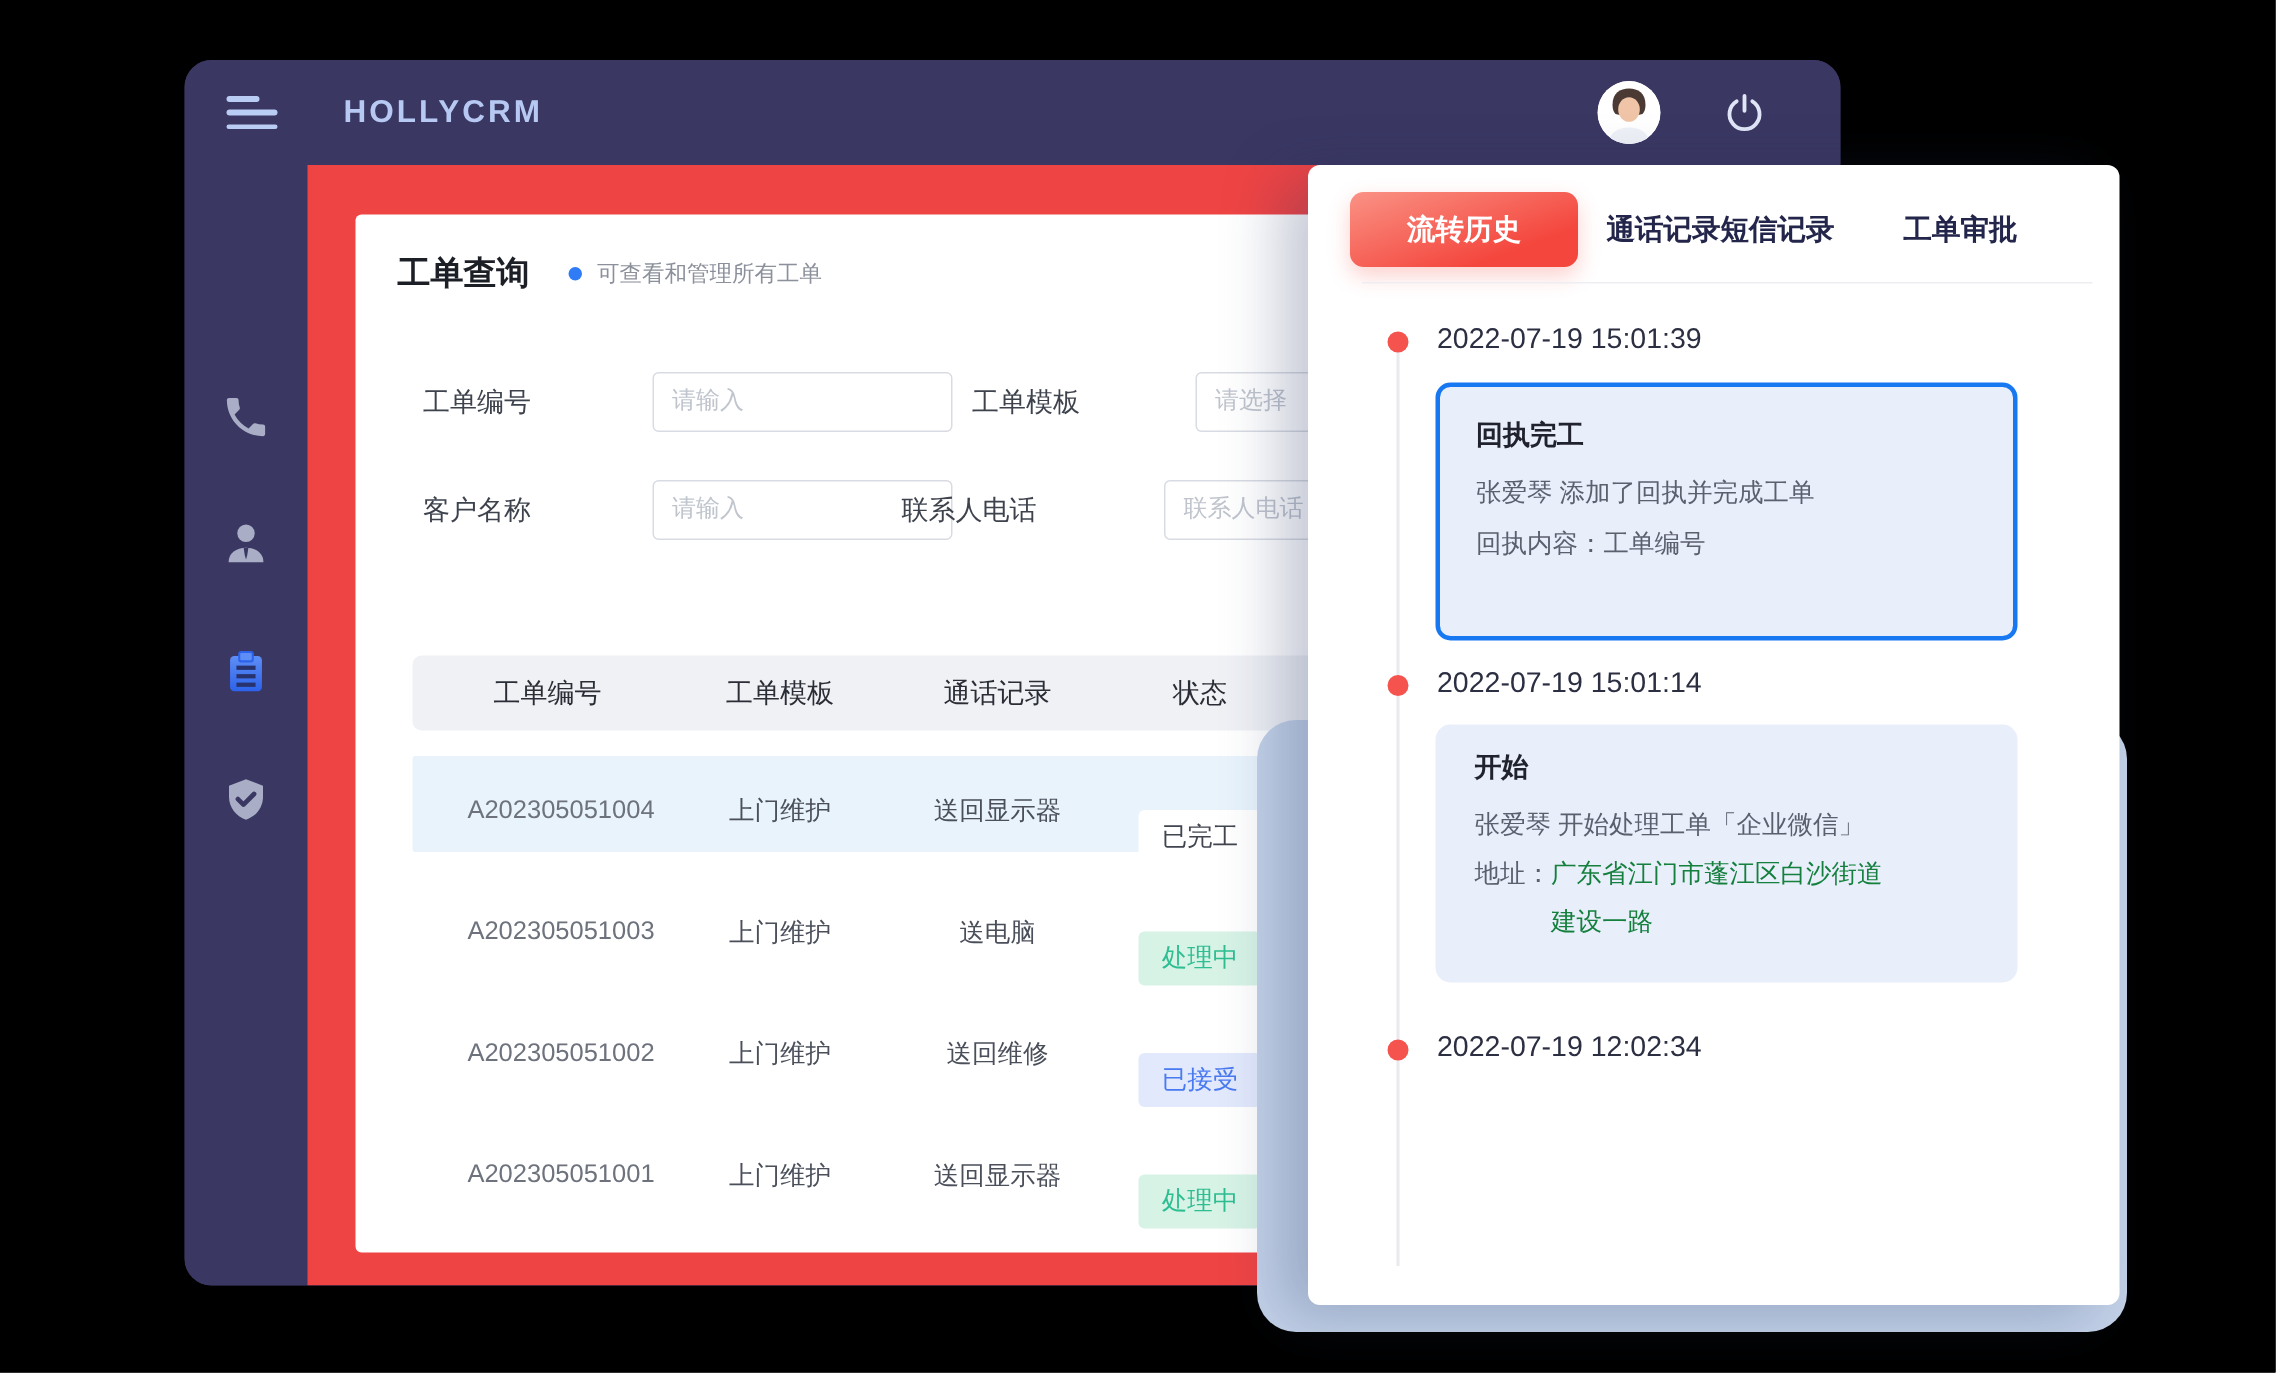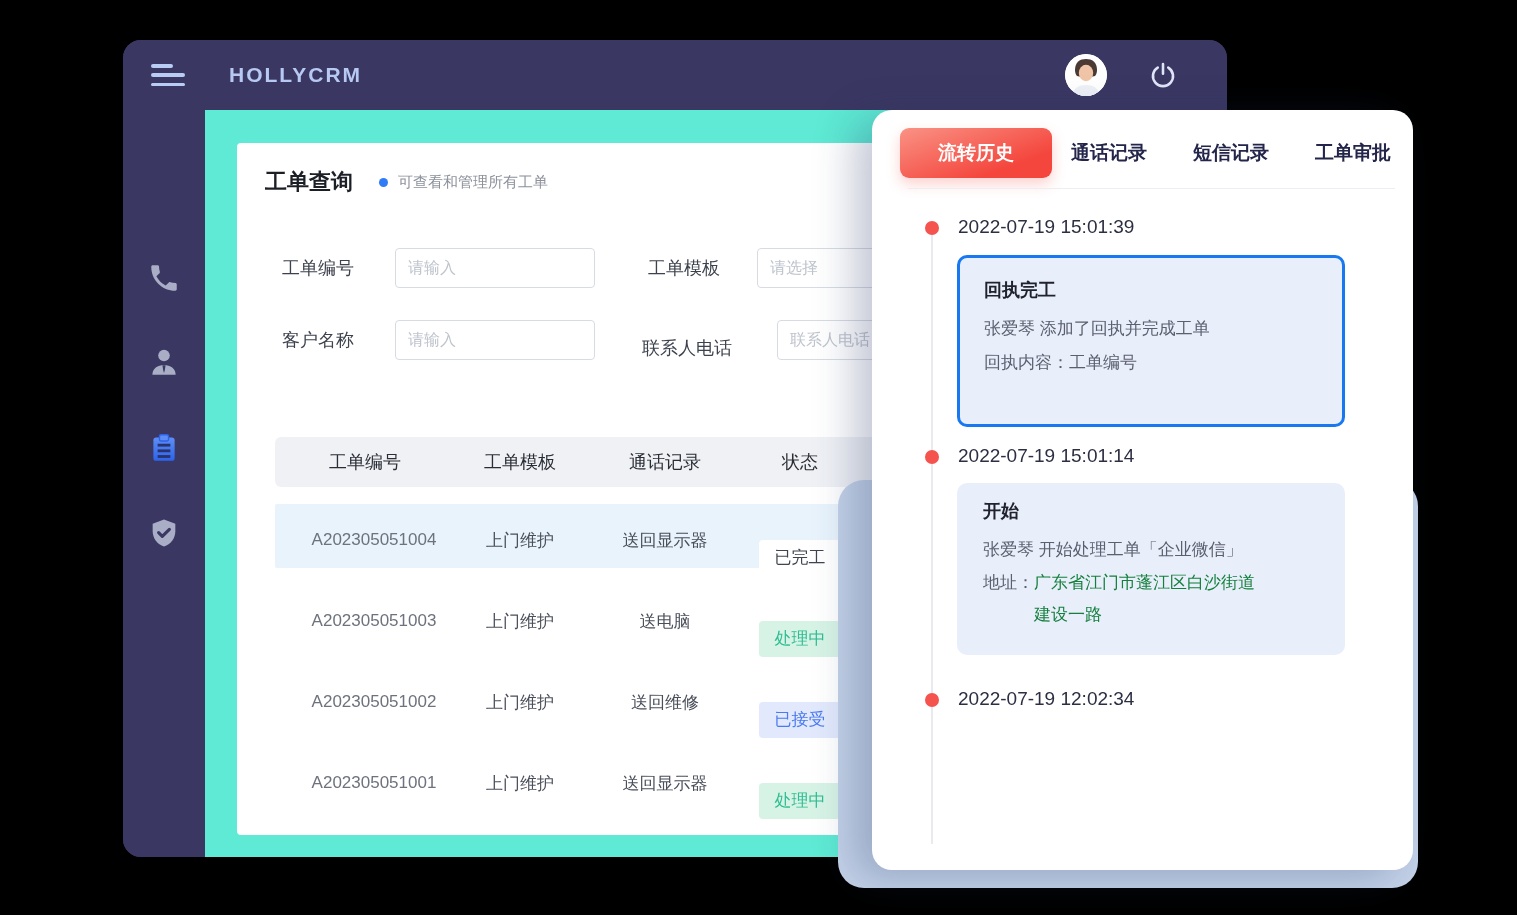--- a/index.html
+++ b/index.html
@@ -18,37 +18,37 @@
   .hamburger span:nth-child(2){width:34px;}
   .hamburger span:nth-child(3){width:34px;}
   .brand{margin-left:44px;color:#b7c9f2;font-size:21px;font-weight:bold;letter-spacing:2px;}
   .avatar{margin-left:auto;width:42px;height:42px;border-radius:50%;overflow:hidden;background:#fff;}
   .power{margin-left:42px;margin-right:50px;width:28px;height:28px;}
 
   .sidebar{position:absolute;left:0;top:70px;width:82px;bottom:0;background:#3a3762;}
   .side-item{position:absolute;left:24px;width:34px;height:34px;cursor:pointer;}
   .si-phone{top:151px;} .si-person{top:235px;} .si-clip{top:321px;} .si-shield{top:406px;}
 
-  .main{position:absolute;left:82px;top:70px;right:0;bottom:0;background:#5eead4;padding-left:24px;}
+  .main{position:absolute;left:82px;top:70px;right:0;bottom:0;background:#ef4444;padding-left:24px;}
   .card{position:absolute;left:32px;top:33px;width:1160px;height:692px;background:#fff;border-radius:4px;}
 
   .titlerow{position:absolute;left:28px;top:24px;display:flex;align-items:center;}
   .page-title{font-size:22px;font-weight:bold;color:#1c1f26;}
   .title-dot{width:9px;height:9px;border-radius:50%;background:#2f7cf6;margin-left:26px;}
   .subtitle{margin-left:10px;font-size:15px;color:#8b909b;}
 
   .fgroup{position:absolute;display:flex;align-items:center;height:40px;}
   .fgroup label{font-size:18px;color:#3d424d;white-space:nowrap;}
   .fgroup input{width:200px;height:40px;border:1px solid #d8dbe2;border-radius:4px;
-    padding:0 12px;font-size:16px;color:#333;outline:none;background:#fff;}
+    padding:0 12px;font-size:16px;color:#333;outline:none;background:#fff;margin-left:40px;}
   .fgroup input::placeholder{color:#bfc4cd;}
   .fg1{left:45px;top:105px;} .fg1 label{width:113px;}
   .fg2{left:411px;top:105px;} .fg2 label{width:109px;}
   .fg3{left:45px;top:177px;} .fg3 label{width:113px;}
-  .fg4{left:405px;top:177px;align-items:flex-end;} .fg4 label{width:135px;}
+  .fg4{left:364px;top:177px;} .fg4 label{width:135px;}
 
   .table{position:absolute;left:38px;top:294px;width:1060px;}
   .trow{display:grid;grid-template-columns:180px 130px 160px 110px 1fr;align-items:center;}
   .thead{height:50px;background:#eff1f5;border-radius:6px;}
   .thead .cell{font-size:18px;font-weight:500;color:#2a2d35;text-align:center;}
   .tr{height:64px;background:#fff;margin-top:17px;cursor:pointer;}
   .tr:first-of-type{margin-top:18px;}
   .tr.selected{background:#e8f3fc;border-radius:2px;}
   .cell{text-align:center;}
   .c-id{font-size:17px;color:#6d727d;margin-left:18px;}
@@ -58,27 +58,27 @@
   .badge.done{background:#ffffff;color:#41454f;}
   .badge.processing{background:#d7f3e6;color:#2fbd92;}
   .badge.accepted{background:#e2e9fc;color:#4a7af0;}
 
   
   .backsheet{position:absolute;left:838px;top:480px;width:580px;height:408px;
     background:#c4d3e9;border-radius:26px;z-index:2;}
 
   
   .panel{position:absolute;left:872px;top:110px;width:541px;height:760px;background:#fff;
-    border-radius:20px;z-index:3;box-shadow:-18px 8px 40px rgba(40,55,100,.28);}
+    border-radius:8px;z-index:3;box-shadow:-18px 8px 40px rgba(40,55,100,.28);}
   .tabs{position:absolute;left:28px;top:18px;right:16px;display:flex;align-items:center;}
   .tab-active{width:152px;height:50px;border-radius:9px;display:flex;align-items:center;justify-content:center;
     background:linear-gradient(160deg,#fa9285 0%,#f4463d 75%);color:#fff;font-size:19px;font-weight:bold;
     cursor:pointer;box-shadow:0 6px 14px rgba(244,70,61,.25);}
   .tab{font-size:19px;font-weight:600;color:#23264a;cursor:pointer;white-space:nowrap;}
-  .tab.t1{margin-left:19px;} .tab.t2{margin-left:46px;} .tab.t3{margin-left:46px;}
+  .tab.t1{margin-left:19px;} .tab.t2{} .tab.t3{margin-left:46px;}
   .tabs-divider{position:absolute;left:36px;right:18px;top:78px;height:1px;background:#ededf2;}
 
   .timeline-line{position:absolute;left:59px;top:122px;width:2px;height:612px;background:#e9e9f0;}
   .tdot{position:absolute;left:53px;width:14px;height:14px;border-radius:50%;background:#f5534e;}
   .d1{top:111px;} .d2{top:340px;} .d3{top:583px;}
   .tstamp{position:absolute;left:86px;font-size:19px;font-weight:500;color:#2c2f42;}
   .ts1{top:106px;} .ts2{top:335px;} .ts3{top:578px;}
   .tcard{position:absolute;left:85px;width:388px;background:#e9eefb;border-radius:10px;padding:18px 26px;}
   .tc1{top:145px;height:172px;border:3px solid #1778f2;padding:20px 24px;}
   .tc2{top:373px;height:172px;padding:16px 26px;}

